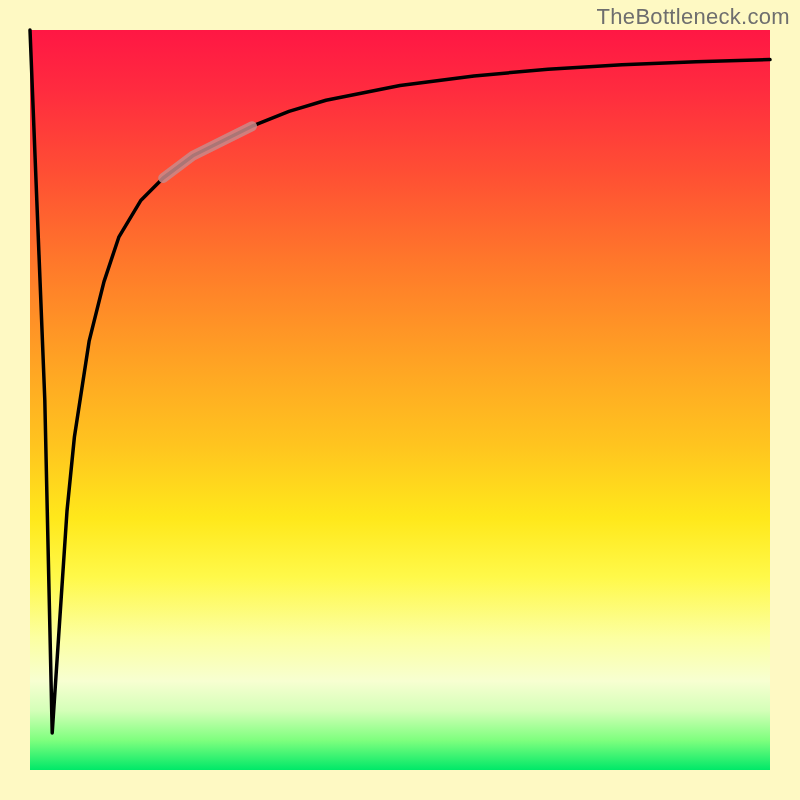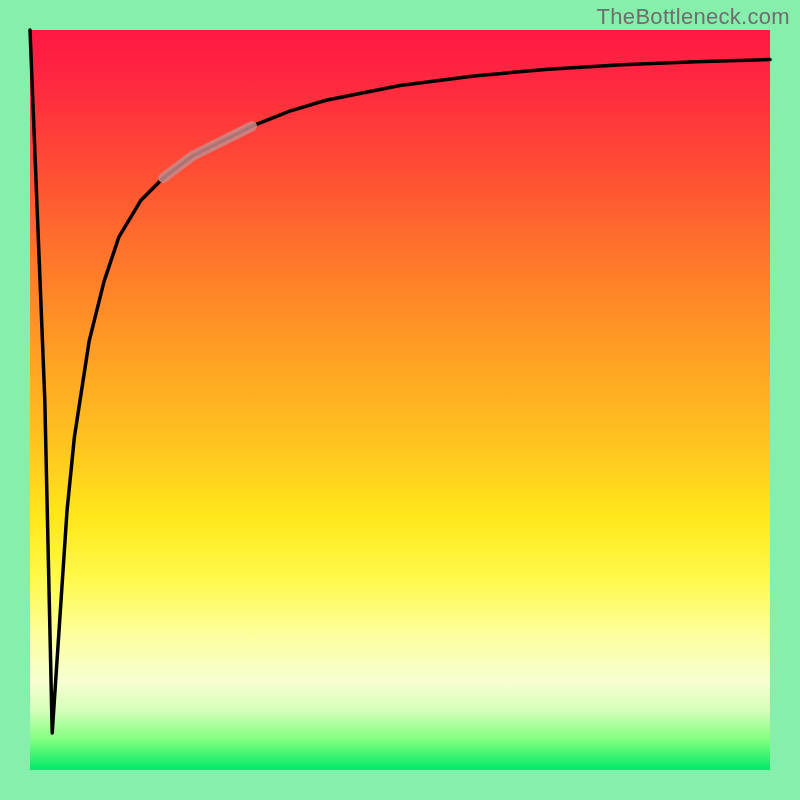--- a/index.html
+++ b/index.html
@@ -8,21 +8,21 @@
     width: 800px;
     height: 800px;
     background: #000;
     font-family: Arial, Helvetica, sans-serif;
     overflow: hidden;
   }
   .frame {
     position: relative;
     width: 800px;
     height: 800px;
-    background: #86efac;
+    background: #fef9c3;
   }
   .plot-area {
     position: absolute;
     left: 30px;
     top: 30px;
     width: 740px;
     height: 740px;
     
     background: linear-gradient(
       to bottom,

